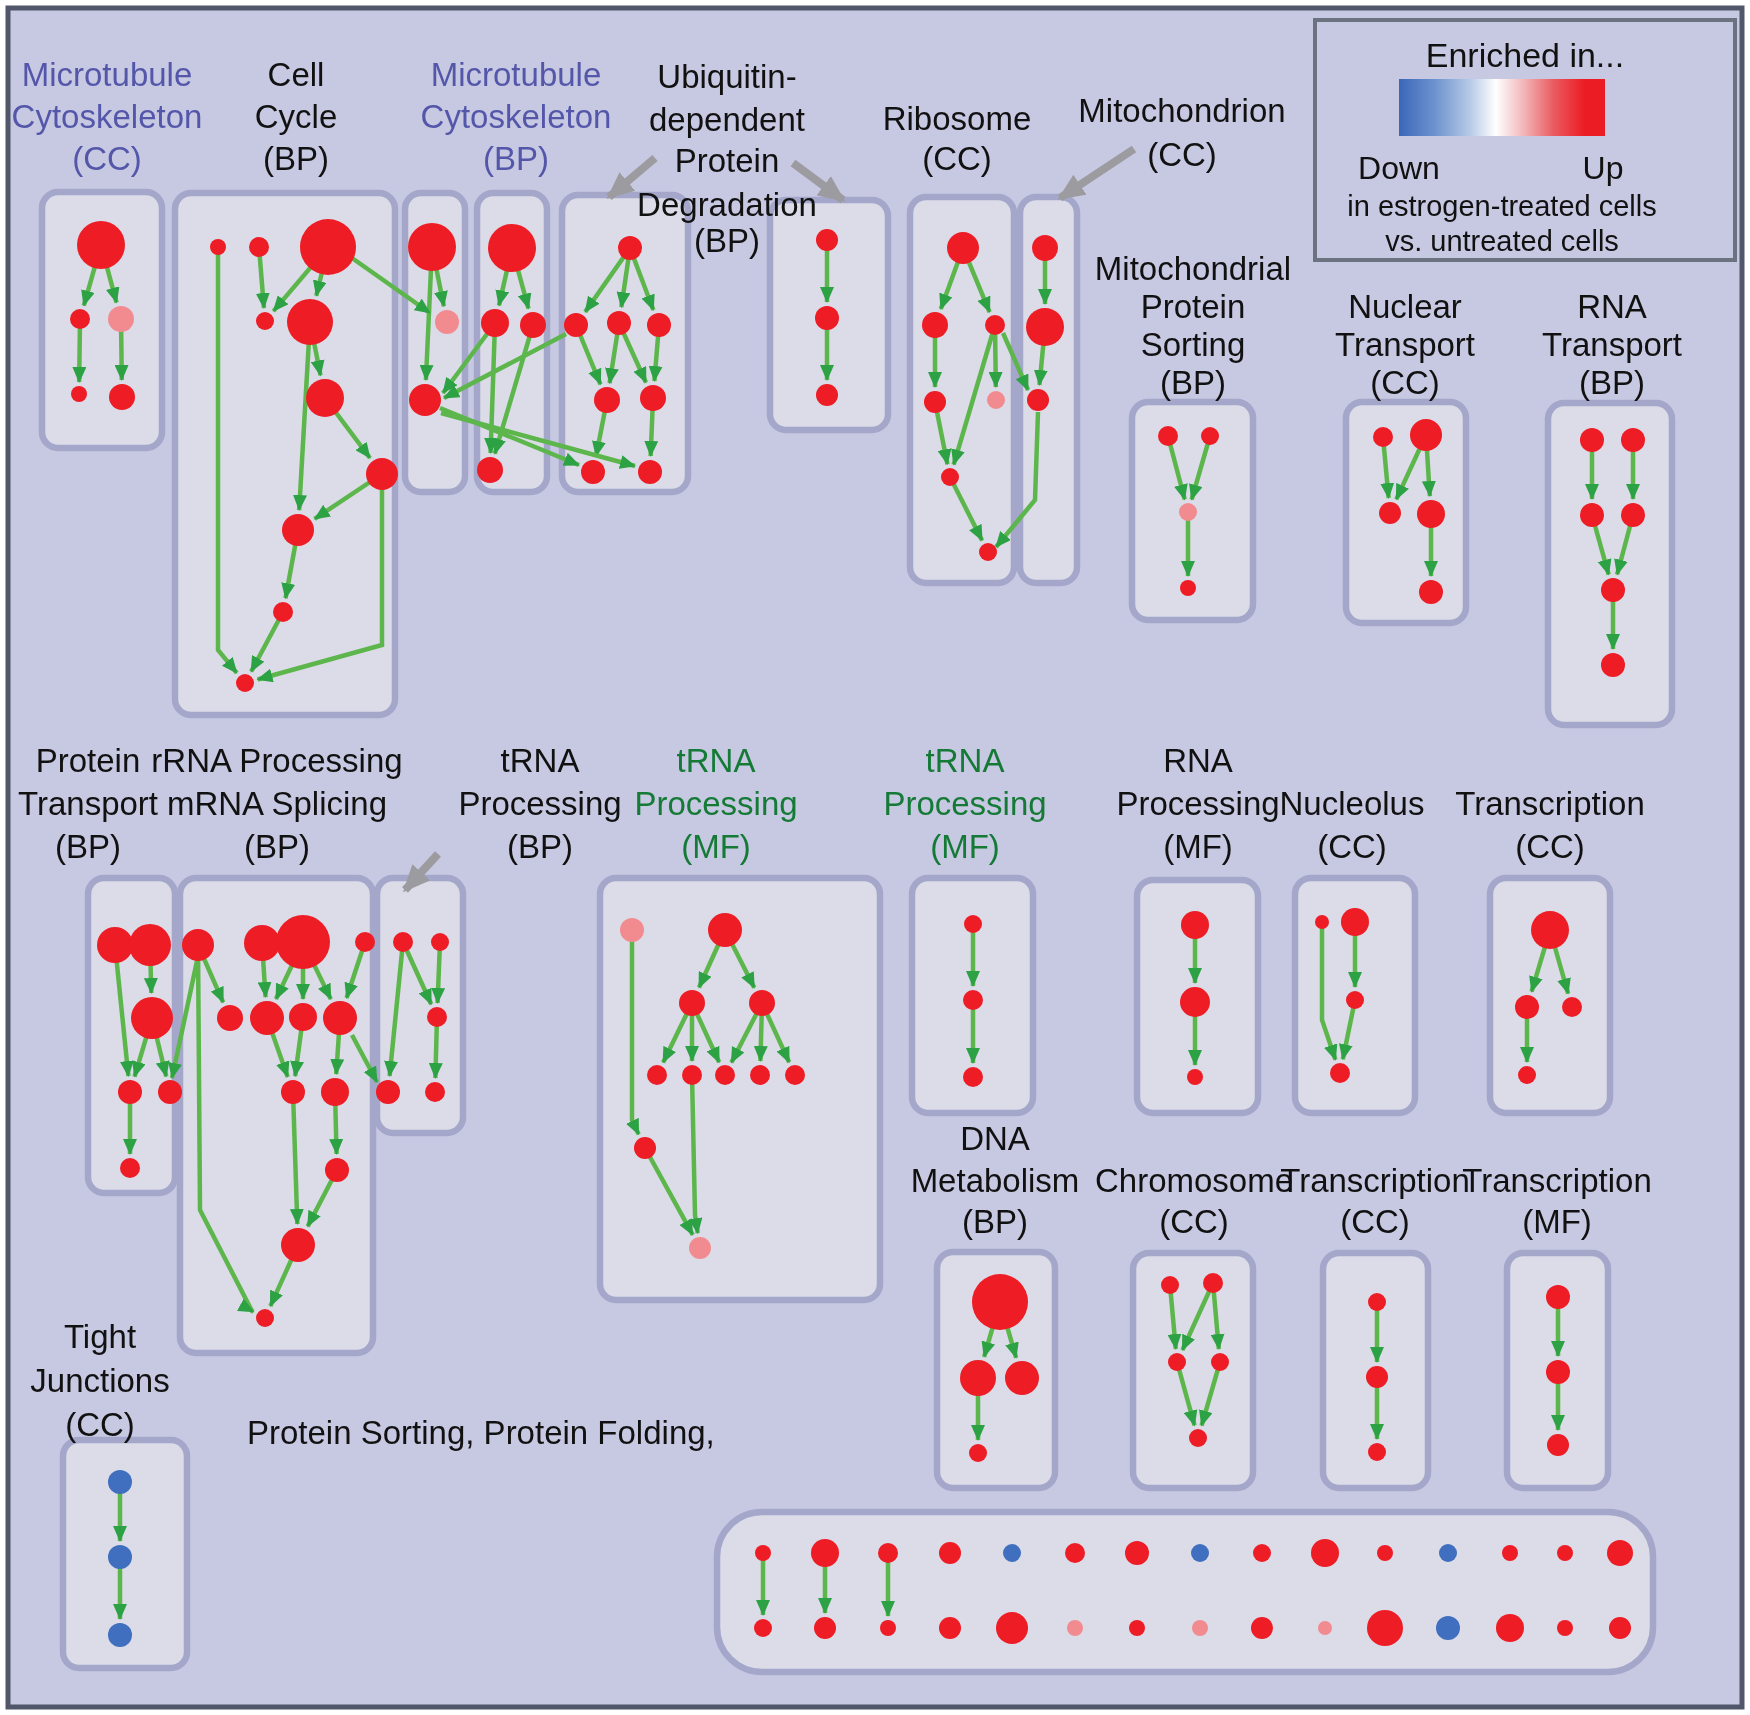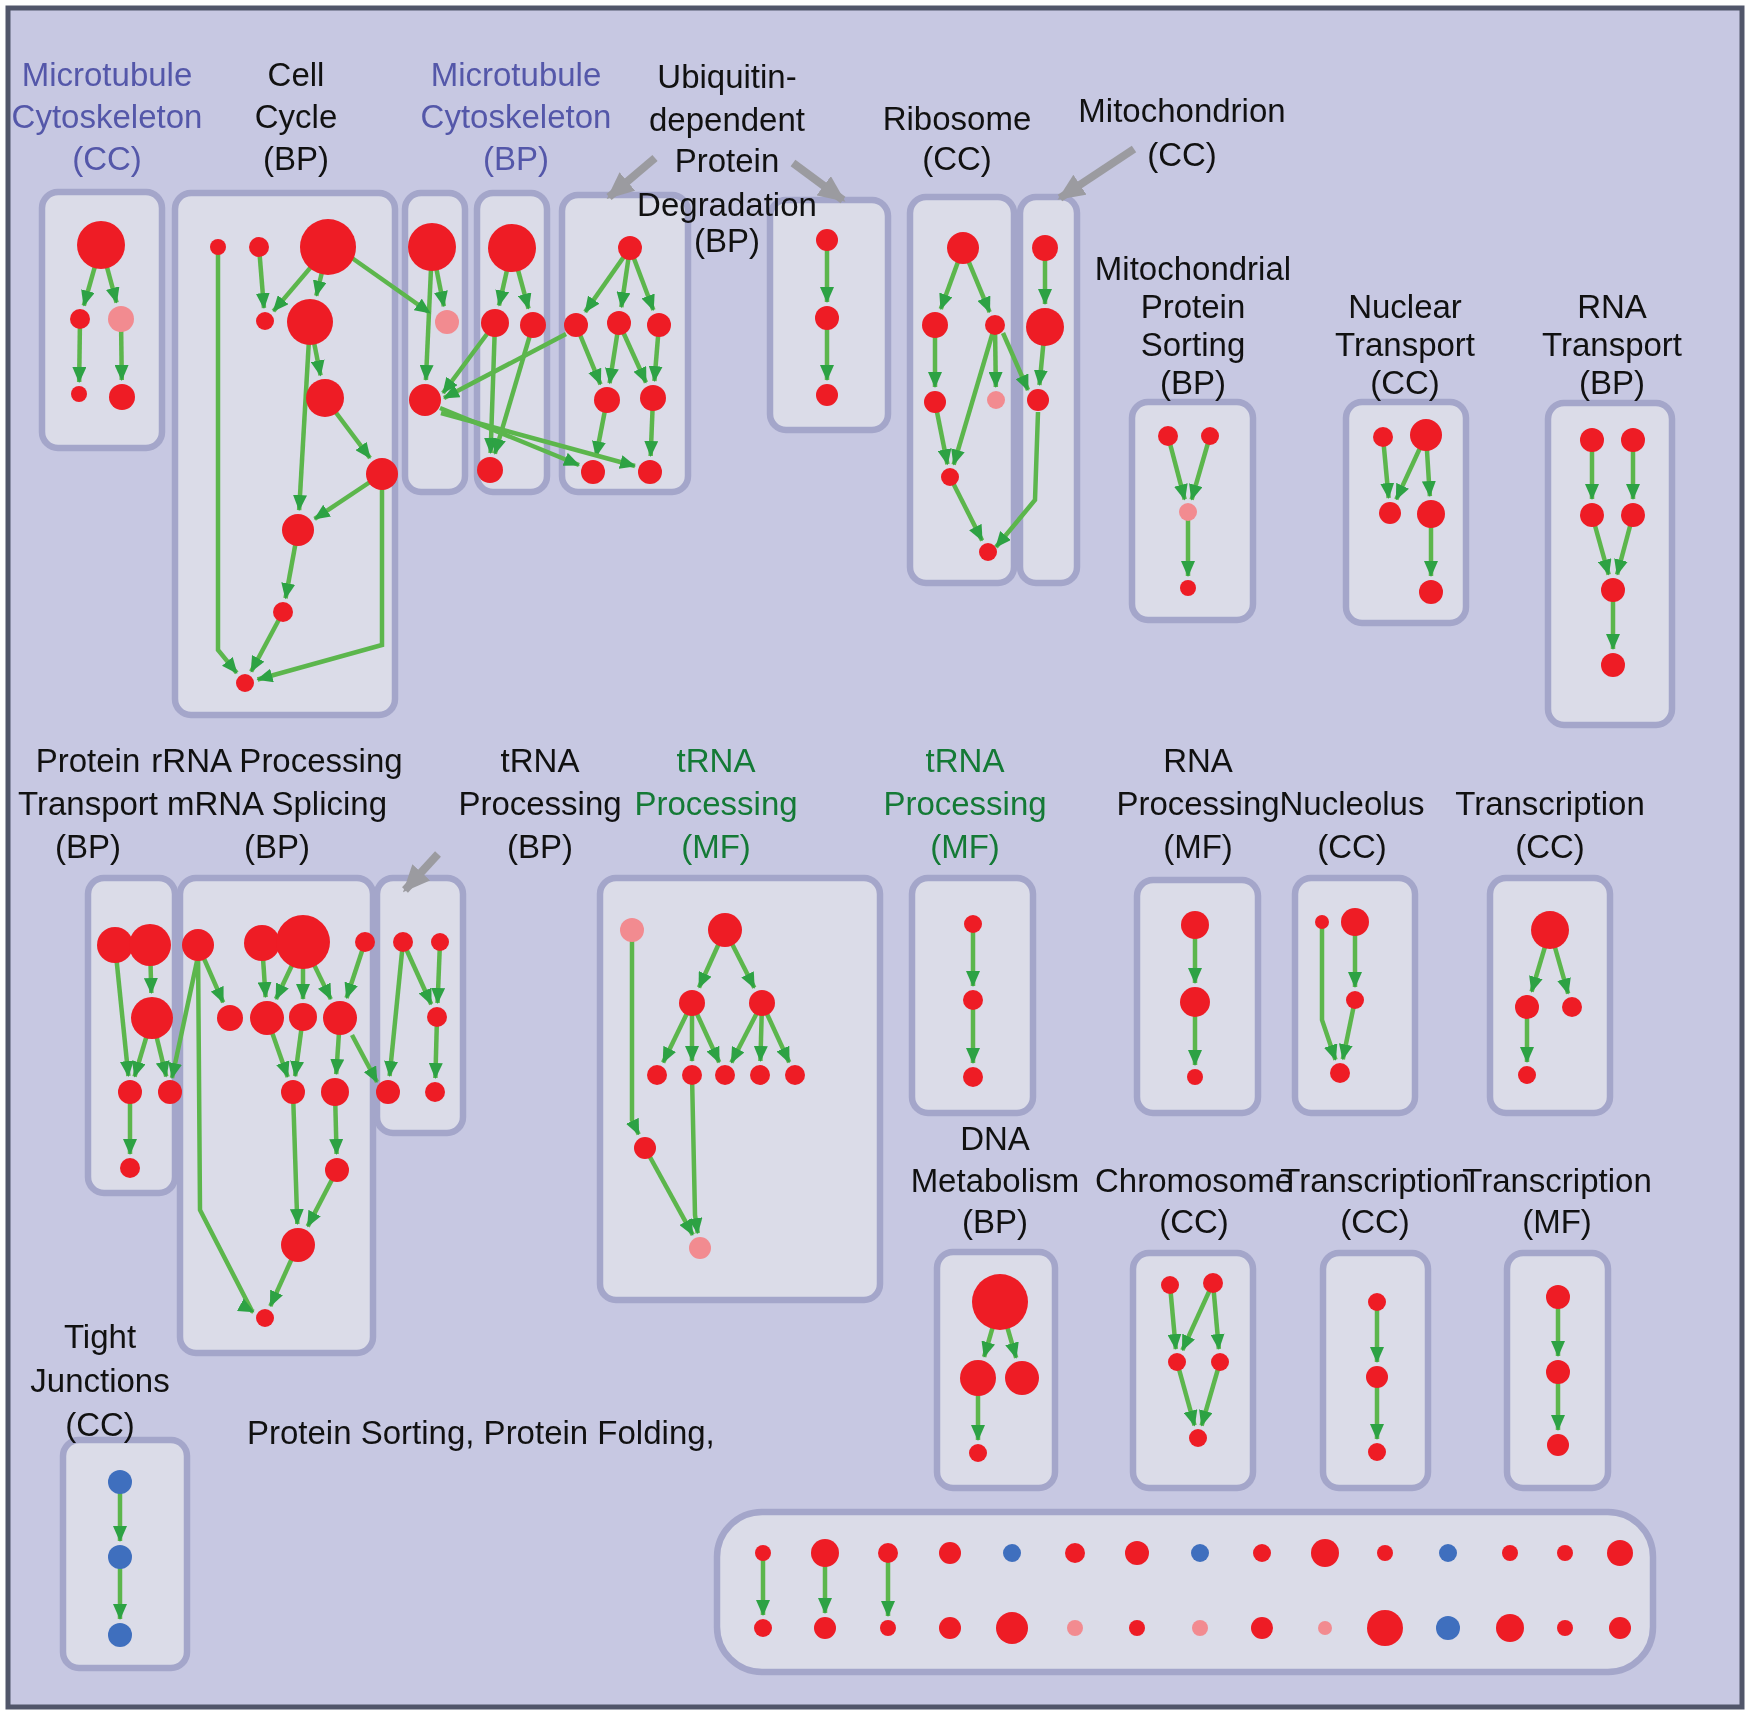--- a/index.html
+++ b/index.html
@@ -406,17 +406,25 @@
         <text x="100" y="1436" text-anchor="middle" font-size="33" font-family="&quot;Liberation Sans&quot;,sans-serif" fill="#111111">(CC)</text>
       </g>
       <g>
         <polyline points="655,158 609,197" fill="none" stroke="#9b9ba0" stroke-width="8" marker-end="url(#ahg)"></polyline>
         <polyline points="793,163 843,200" fill="none" stroke="#9b9ba0" stroke-width="8" marker-end="url(#ahg)"></polyline>
         <polyline points="1134,149 1060,198" fill="none" stroke="#9b9ba0" stroke-width="8" marker-end="url(#ahg)"></polyline>
         <polyline points="438,854 405,890" fill="none" stroke="#9b9ba0" stroke-width="8" marker-end="url(#ahg)"></polyline>
       </g>
     </svg>
 
+  <div id="legend" class="overlay">
+    <div class="legend-title">Enriched in...</div>
+    <div class="legend-gradient"></div>
+    <div class="legend-down">Down</div>
+    <div class="legend-up">Up</div>
+    <div class="legend-sub1">in estrogen-treated cells</div>
+    <div class="legend-sub2">vs. untreated cells</div>
+  </div>
 
   <div id="misc-text" class="overlay">
     <div>Protein Sorting, Protein Folding,</div>
   </div>
 </div>
 
 </body></html>

